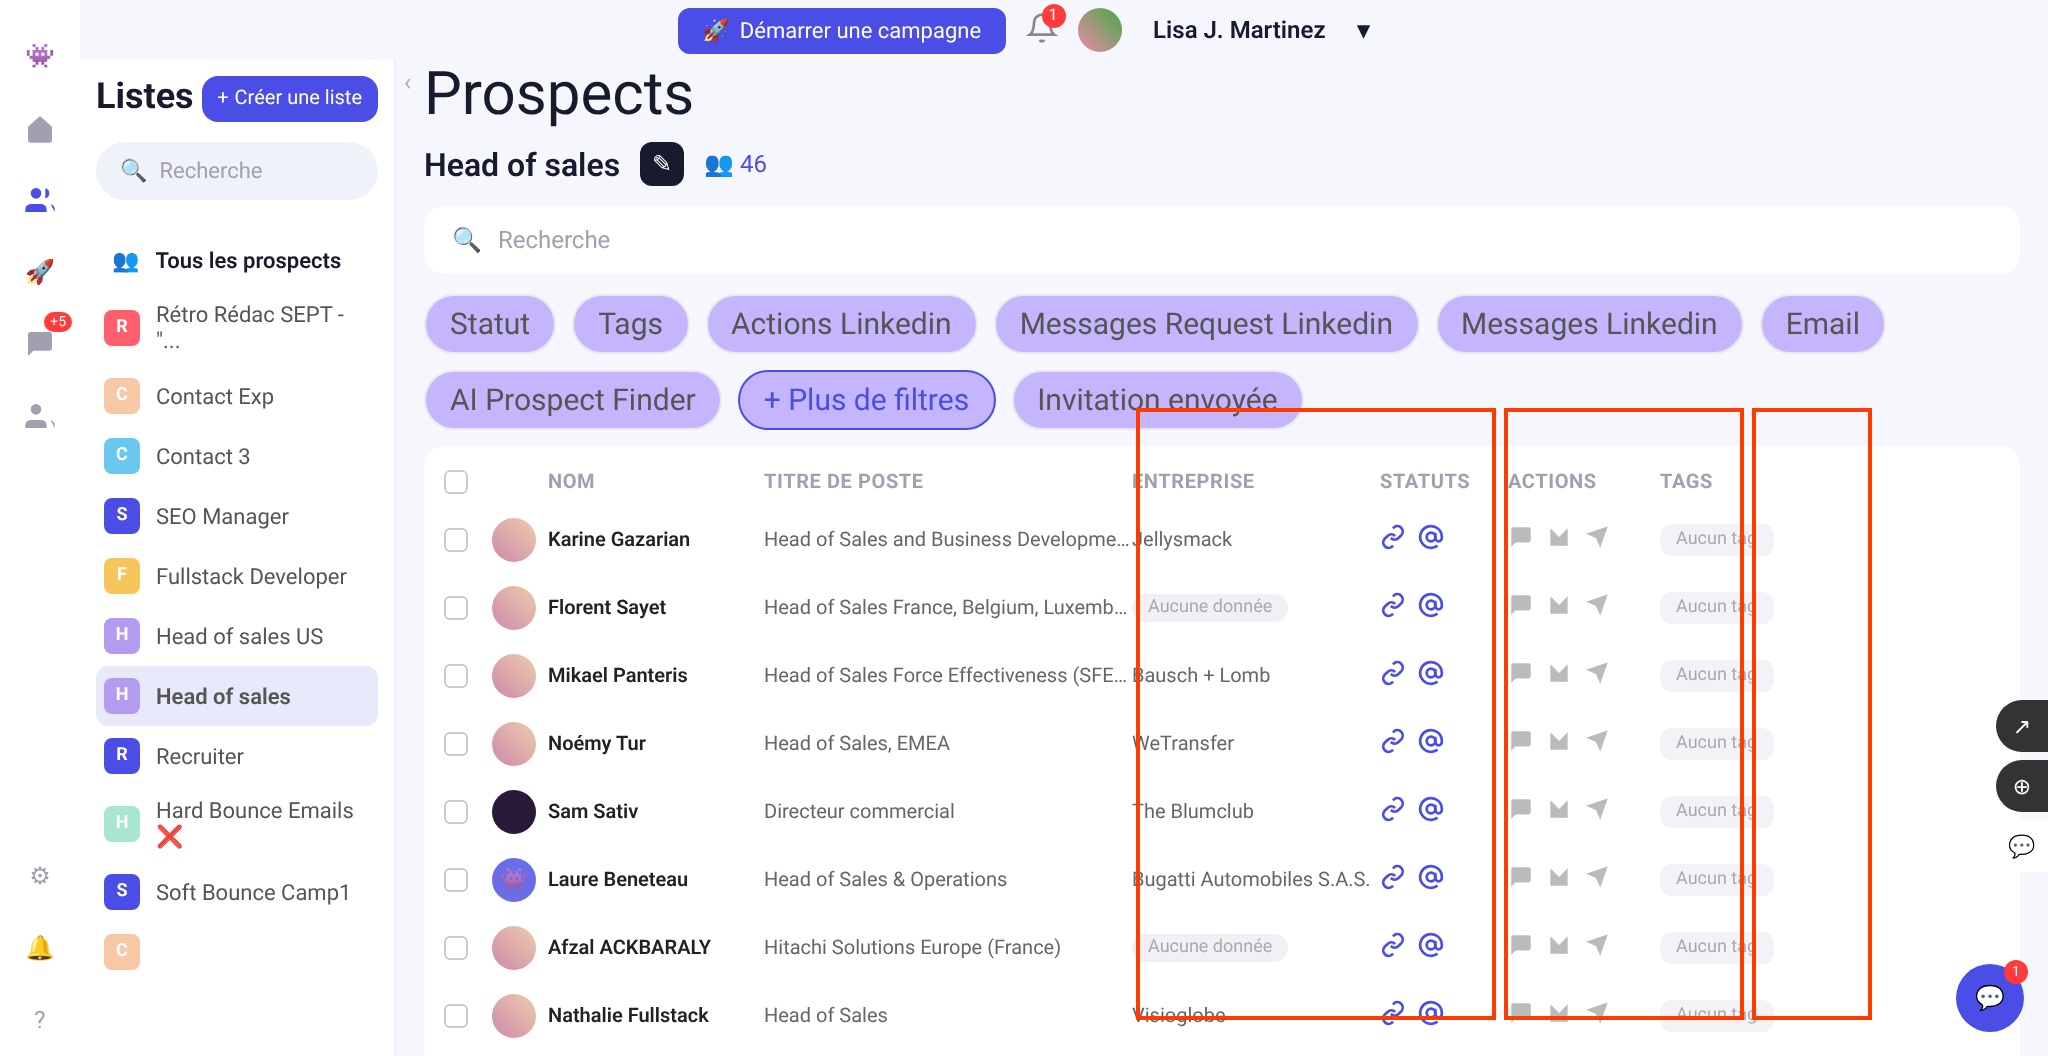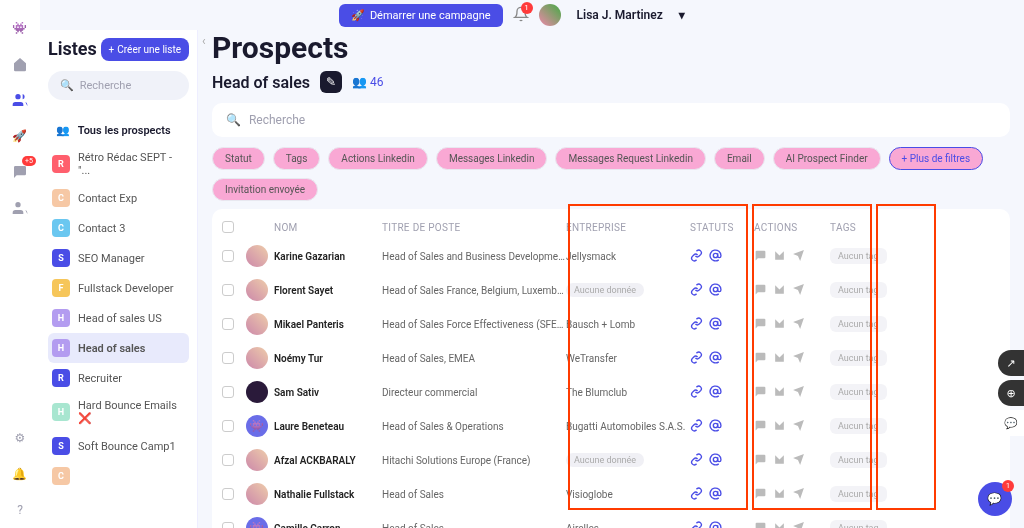--- a/index.html
+++ b/index.html
@@ -20,34 +20,34 @@
 .sidebar h2{font-size:18px;font-weight:700;margin-bottom:0}
 .sidebar .head{display:flex;align-items:flex-start;justify-content:space-between;margin-bottom:10px}
 .create-btn{background:#4a4de6;color:#fff;border:none;border-radius:8px;padding:6px 8px;font-size:10px;display:flex;align-items:center;gap:3px}
 .search-pill{background:#f0f2f9;border-radius:18px;padding:8px 12px;color:#a0a0b0;font-size:11px;display:flex;align-items:center;gap:6px;margin-bottom:16px}
 .sidebar .allp{display:flex;align-items:center;gap:8px;padding:8px;font-size:11px;font-weight:600}
 .list-item{display:flex;align-items:center;gap:8px;padding:6px 4px;font-size:11px;color:#555;border-radius:6px}
 .list-item.active{background:#e8eafc;font-weight:600}
 .sq{width:18px;height:18px;border-radius:4px;display:flex;align-items:center;justify-content:center;color:#fff;font-size:9px;font-weight:700;flex-shrink:0}
 .main{margin-left:198px;padding:30px 14px 14px 14px;height:528px;overflow:hidden;position:relative}
 .collapse-chev{position:absolute;left:4px;top:34px;color:#aaa;font-size:12px}
-.main h1{font-size:30px;font-weight:700;margin-bottom:6px}
+.main h1{font-size:30px;font-weight:400;margin-bottom:6px}
 .subhead{display:flex;align-items:center;gap:10px;margin-bottom:10px}
 .subhead .t{font-size:16px;font-weight:600}
 .subhead .editbtn{width:22px;height:22px;background:#1a1a2e;border-radius:6px;color:#fff;display:flex;align-items:center;justify-content:center}
 .subhead .count{color:#4a4de6;font-size:12px;display:flex;align-items:center;gap:3px}
 .searchrow{display:flex;gap:10px;margin-bottom:10px}
 .searchbox{flex:1;background:#fff;border-radius:10px;padding:10px 14px;color:#a0a0b0;display:flex;align-items:center;gap:8px;font-size:12px}
 .import-btn{background:#4a4de6;color:#fff;border:none;border-radius:8px;padding:10px 18px;font-size:12px;display:flex;align-items:center;gap:6px}
 .filters{display:flex;gap:8px;flex-wrap:wrap;margin-bottom:8px}
-.filter-pill{background:#f9a8d4;border:1px solid #e8e8f0;border-radius:16px;padding:5px 12px;font-size:10px;color:#555}
+.filter-pill{background:#c4b5fd;border:1px solid #e8e8f0;border-radius:16px;padding:5px 12px;font-size:15px;color:#555}
 .filter-pill.more{border-color:#4a4de6;color:#4a4de6;display:flex;align-items:center;gap:4px}
 .table{background:#fff;border-radius:10px;padding:6px 10px}
 .thead,.trow{display:grid;grid-template-columns:24px 28px 108px 184px 124px 64px 76px 70px;align-items:center;gap:0;padding:6px 0;font-size:10px}
-.thead{color:#a0a0b0;font-weight:400;letter-spacing:0.3px}
+.thead{color:#a0a0b0;font-weight:700;letter-spacing:0.3px}
 .trow{color:#444}
 .cb{width:12px;height:12px;border:1.5px solid #ccc;border-radius:3px}
 .av{width:22px;height:22px;border-radius:50%;background:#ddd;background-size:cover}
 .av.alien{background:#6a6de8;display:flex;align-items:center;justify-content:center;color:#fff;font-size:12px}
 .nm{font-weight:600;color:#222}
 .jt,.co{color:#666;white-space:nowrap;overflow:hidden;text-overflow:ellipsis}
 .nodata{background:#f0f0f5;color:#aaa;padding:2px 8px;border-radius:10px;font-size:9px;display:inline-block}
 .statuts{display:flex;gap:6px;color:#4a4de6}
 .statuts svg{width:13px;height:13px}
 .actions{display:flex;gap:6px;color:#bbb}
@@ -180,22 +180,22 @@
   <div class="searchrow">
     <div class="searchbox">
       <span>🔍</span>
       <span>Recherche</span>
     </div>
   </div>
   <div class="filters" id="filters">
       <span class="filter-pill">Statut</span>
       <span class="filter-pill">Tags</span>
       <span class="filter-pill">Actions Linkedin</span>
+      <span class="filter-pill">Messages Request Linkedin</span>
       <span class="filter-pill">Messages Linkedin</span>
-      <span class="filter-pill">Messages Request Linkedin</span>
       <span class="filter-pill">Email</span>
       <span class="filter-pill">AI Prospect Finder</span>
       <span class="filter-pill more">+ Plus de filtres</span>
       <span class="filter-pill">Invitation envoyée</span>
     </div>
   <div class="table">
     <div class="thead">
       <span>
           <div class="cb"></div>
         </span>

